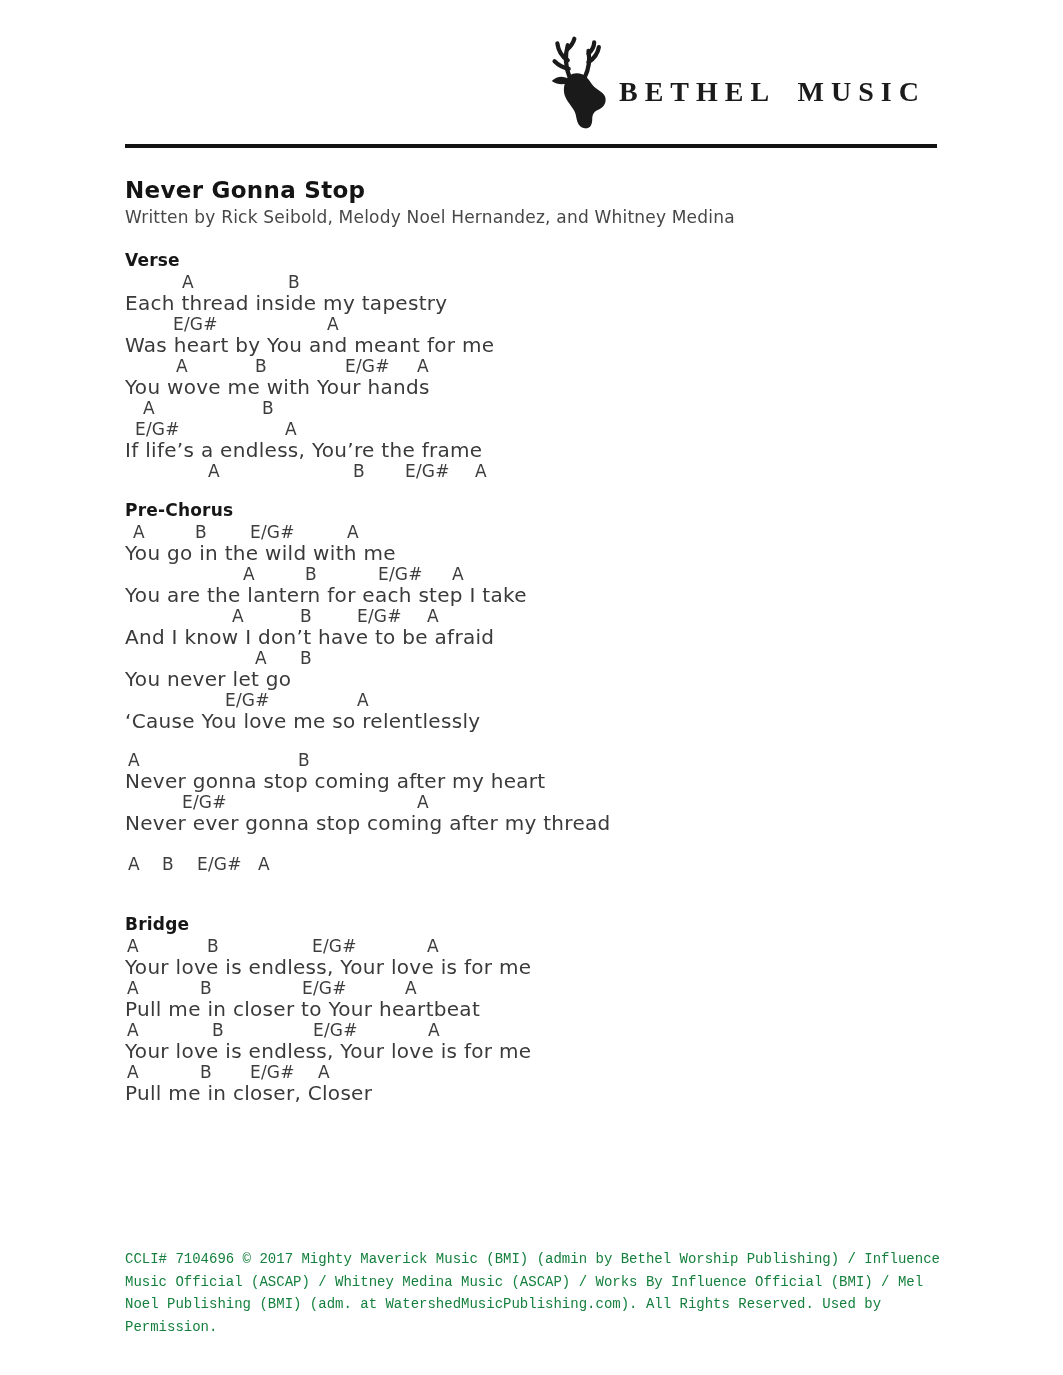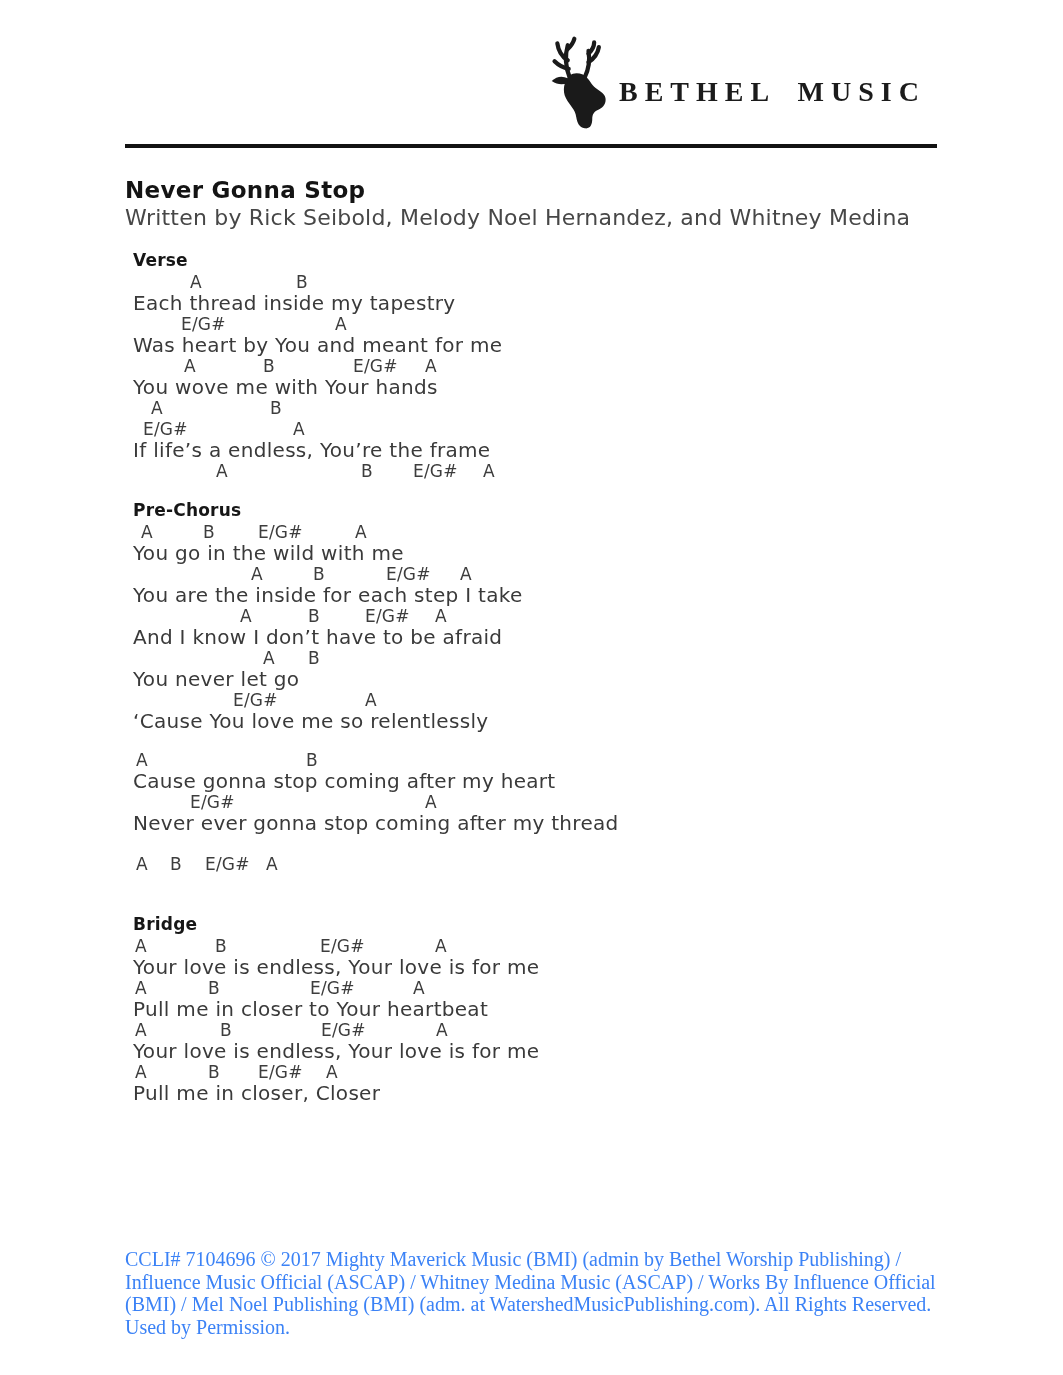--- a/index.html
+++ b/index.html
@@ -18,41 +18,41 @@
     font-size:28px;font-weight:700;letter-spacing:7px;word-spacing:9px;
     color:#1b1b1b;white-space:nowrap;
   }
   .rule{position:absolute;left:125px;top:144px;width:812px;height:4px;background:#121212;}
   
   .song-head{position:absolute;left:125px;top:177px;width:820px;}
   .title{
     font-size:23px;font-weight:800;letter-spacing:.3px;
     color:#141414;line-height:27px;
   }
-  .byline{margin-top:3px;font-size:22px;line-height:21px;letter-spacing:.2px;color:#474747;}
+  .byline{margin-top:3px;font-size:17px;line-height:21px;letter-spacing:.2px;color:#474747;}
   
   .sections{position:absolute;left:125px;top:250px;width:830px;}
-  .section{margin:0 0 18px 8px;}
+  .section{margin:0 0 18px 0;}
   .section-label{
     font-size:17px;font-weight:700;letter-spacing:.2px;
     color:#161616;line-height:21px;margin-bottom:1px;
   }
   .line{line-height:21px;}
   .line.gap-before{margin-top:20px;}
   .chord-row{position:relative;height:21px;}
   .chord{
     position:absolute;top:0;
     font-size:17px;letter-spacing:.2px;color:#3d3d3d;white-space:nowrap;
   }
   .lyric{height:21px;font-size:20px;letter-spacing:.3px;color:#3a3a3a;white-space:nowrap;}
   
   .footer{
     position:absolute;left:125px;top:1248px;width:818px;
-    font-family:Liberation Serif, serif;
-    font-size:20px;line-height:22.5px;color:#3b82f6;
+    font-family:Liberation Mono, monospace;
+    font-size:14px;line-height:22.5px;color:#15803d;
   }
 </style>
 </head>
 <body>
 
 <div class="page">
 
   <svg class="stag" viewBox="0 0 70 100" aria-hidden="true">
     <g stroke="#1a1a1a" stroke-width="4.5" fill="none" stroke-linecap="round">
       <path d="M24 44 C20 34 18 24 22 10"></path>
@@ -133,21 +133,21 @@
           </div>
           <div class="lyric">You go in the wild with me</div>
         </div>
         <div class="line">
           <div class="chord-row">
             <span class="chord" style="left: 118px;">A</span>
             <span class="chord" style="left: 180px;">B</span>
             <span class="chord" style="left: 253px;">E/G#</span>
             <span class="chord" style="left: 327px;">A</span>
           </div>
-          <div class="lyric">You are the inside for each step I take</div>
+          <div class="lyric">You are the lantern for each step I take</div>
         </div>
         <div class="line">
           <div class="chord-row">
             <span class="chord" style="left: 107px;">A</span>
             <span class="chord" style="left: 175px;">B</span>
             <span class="chord" style="left: 232px;">E/G#</span>
             <span class="chord" style="left: 302px;">A</span>
           </div>
           <div class="lyric">And I know I don’t have to be afraid</div>
         </div>
@@ -165,21 +165,21 @@
           </div>
           <div class="lyric">‘Cause You love me so relentlessly</div>
         </div>
       </section>
       <section class="section">
         <div class="line">
           <div class="chord-row">
             <span class="chord" style="left: 3px;">A</span>
             <span class="chord" style="left: 173px;">B</span>
           </div>
-          <div class="lyric">Cause gonna stop coming after my heart</div>
+          <div class="lyric">Never gonna stop coming after my heart</div>
         </div>
         <div class="line">
           <div class="chord-row">
             <span class="chord" style="left: 57px;">E/G#</span>
             <span class="chord" style="left: 292px;">A</span>
           </div>
           <div class="lyric">Never ever gonna stop coming after my thread</div>
         </div>
         <div class="line gap-before">
           <div class="chord-row">

